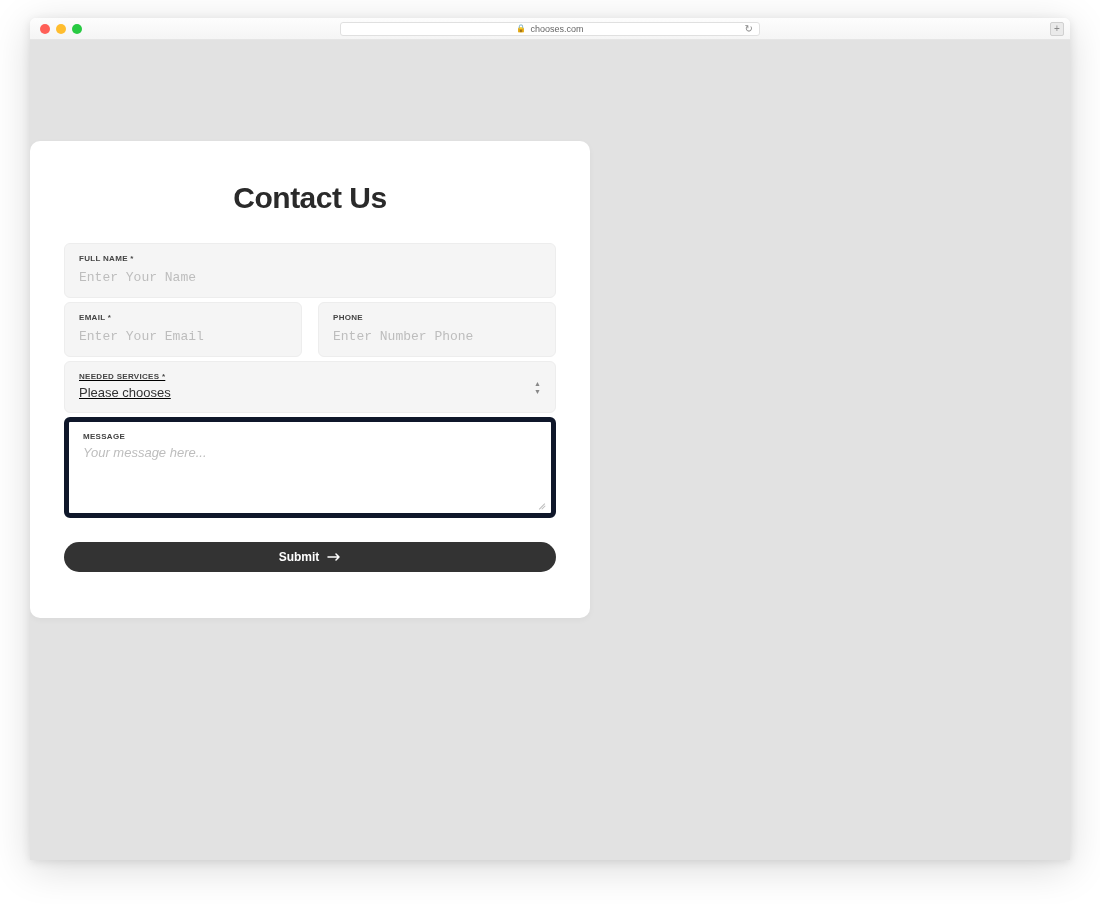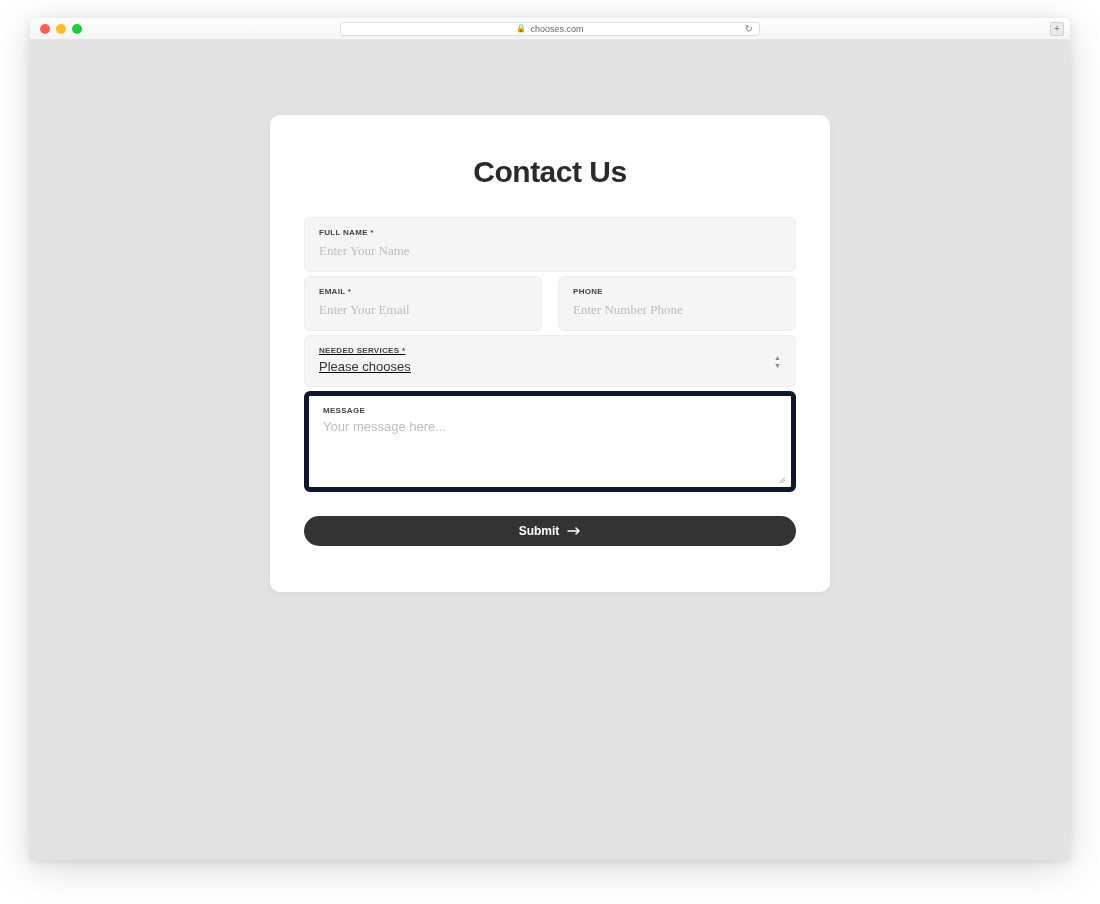--- a/index.html
+++ b/index.html
@@ -81,22 +81,22 @@
       align-items: center;
       justify-content: center;
       font-size: 10px;
       color: #888;
     }
     .viewport {
       height: 820px;
       background: #e2e2e2;
       display: flex;
       align-items: flex-start;
-      justify-content: center;
-      padding-top: 75px;
+      justify-content: flex-start;
+      padding-top: 101px;
     }
     .card {
       width: 560px;
       background: #fff;
       border-radius: 10px;
       padding: 40px 34px 46px;
       box-shadow: 0 2px 6px rgba(0,0,0,0.04);
     }
     .card-title {
       text-align: center;
@@ -128,21 +128,21 @@
       display: block;
       margin-bottom: 4px;
     }
     .field-input {
       width: 100%;
       border: none;
       background: transparent;
       font-size: 13px;
       color: #333;
       outline: none;
-      font-family: Liberation Serif, serif;
+      font-family: Liberation Mono, monospace;
     }
     .field-input::placeholder {
       color: #bdbdbd;
     }
     .field-row {
       display: flex;
       gap: 16px;
       border-radius: 9px;
     }
     .field-row .field {
@@ -175,20 +175,21 @@
     .field-textarea {
       width: 100%;
       border: none;
       background: transparent;
       font-size: 13px;
       color: #333;
       outline: none;
       resize: none;
       height: 56px;
       font-family: inherit;
+      font-style: italic;
     }
     .field-textarea::placeholder {
       color: #bdbdbd;
     }
     .resize-grip {
       position: absolute;
       right: 6px;
       bottom: 4px;
       width: 8px;
       height: 8px;

